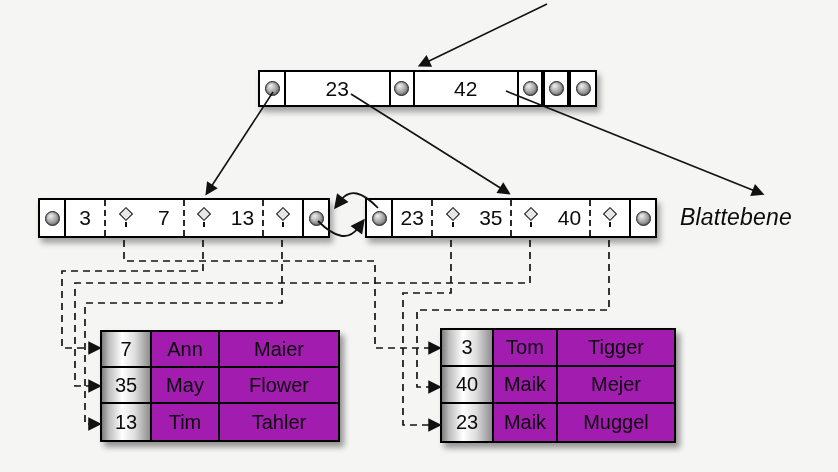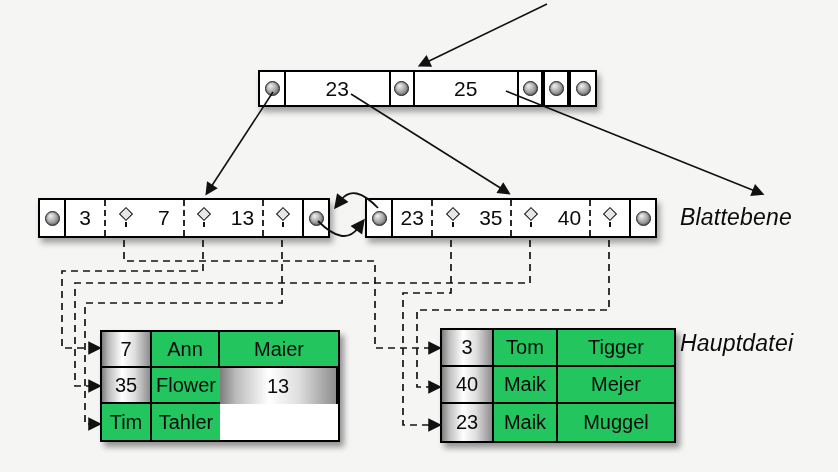--- a/index.html
+++ b/index.html
@@ -35,21 +35,21 @@
     transform:rotate(45deg);box-sizing:border-box;
   }
   .stem{width:2px;height:5px;background:#111;margin-top:3px;}
   
   .rtable{
     position:absolute;border:2.5px solid #000;background:#fff;display:grid;
     box-shadow:4px 5px 6px rgba(0,0,0,.4);box-sizing:border-box;
   }
   .tcell{
     display:flex;align-items:center;justify-content:center;font-size:20px;
-    border-right:2px solid #000;border-bottom:2px solid #000;background:#22c55e;box-sizing:border-box;
+    border-right:2px solid #000;border-bottom:2px solid #000;background:#a21caf;box-sizing:border-box;
   }
   .tcell.col-last{border-right:none}
   .tcell.row-last{border-bottom:none}
   .tcell.tkey{
     background:linear-gradient(90deg,#7d7d7d 0%,#bcbcbc 14%,#ffffff 42%,#dedede 68%,#8d8d8d 100%);
   }
   
   .diagram-label{position:absolute;font-style:italic;font-size:23px;letter-spacing:.2px;text-align:right;}
   
   .overlay{position:absolute;left:0;top:0;pointer-events:none;}
@@ -63,21 +63,21 @@
 <div class="stage">
 
   <div class="node" id="root-node" style="left:258px;top:70px;width:339px;height:37px;">
       <div class="pcell">
         <span class="circle"></span>
       </div>
       <div class="kcell">23</div>
       <div class="pcell">
         <span class="circle"></span>
       </div>
-      <div class="kcell">25</div>
+      <div class="kcell">42</div>
       <div class="pcell">
         <span class="circle"></span>
       </div>
       <div class="pcell">
         <span class="circle"></span>
       </div>
       <div class="pcell">
         <span class="circle"></span>
       </div>
     </div>
@@ -139,39 +139,39 @@
       <div class="pcell">
         <span class="circle"></span>
       </div>
     </div>
 
   <div class="rtable" id="record-table-left" style="left:100px;top:330px;grid-template-columns:50px 68px 118px;grid-auto-rows:36px;">
       <div class="tcell tkey">7</div>
       <div class="tcell">Ann</div>
       <div class="tcell col-last">Maier</div>
       <div class="tcell tkey">35</div>
+      <div class="tcell">May</div>
       <div class="tcell col-last">Flower</div>
       <div class="tcell tkey row-last">13</div>
       <div class="tcell row-last">Tim</div>
       <div class="tcell col-last row-last">Tahler</div>
     </div>
   <div class="rtable" id="record-table-right" style="left:440px;top:328px;grid-template-columns:52px 64px 116px;grid-auto-rows:37px;">
       <div class="tcell tkey">3</div>
       <div class="tcell">Tom</div>
       <div class="tcell col-last">Tigger</div>
       <div class="tcell tkey">40</div>
       <div class="tcell">Maik</div>
       <div class="tcell col-last">Mejer</div>
       <div class="tcell tkey row-last">23</div>
       <div class="tcell row-last">Maik</div>
       <div class="tcell col-last row-last">Muggel</div>
     </div>
 
   <div class="diagram-label" style="left:680px;top:204px;">Blattebene</div>
-  <div class="diagram-label" style="left:680px;top:330px;">Hauptdatei</div>
 
   <svg class="overlay" width="838" height="472" viewBox="0 0 838 472">
     <defs>
       <marker id="ah" viewBox="0 0 10 10" refX="2" refY="5" markerWidth="9" markerHeight="8" orient="auto">
         <path d="M0,0 L10,5 L0,10 z" fill="#111"></path>
       </marker>
     </defs>
 
     <path class="solidline" d="M547,4 L427,62" marker-end="url(#ah)"></path>
 

